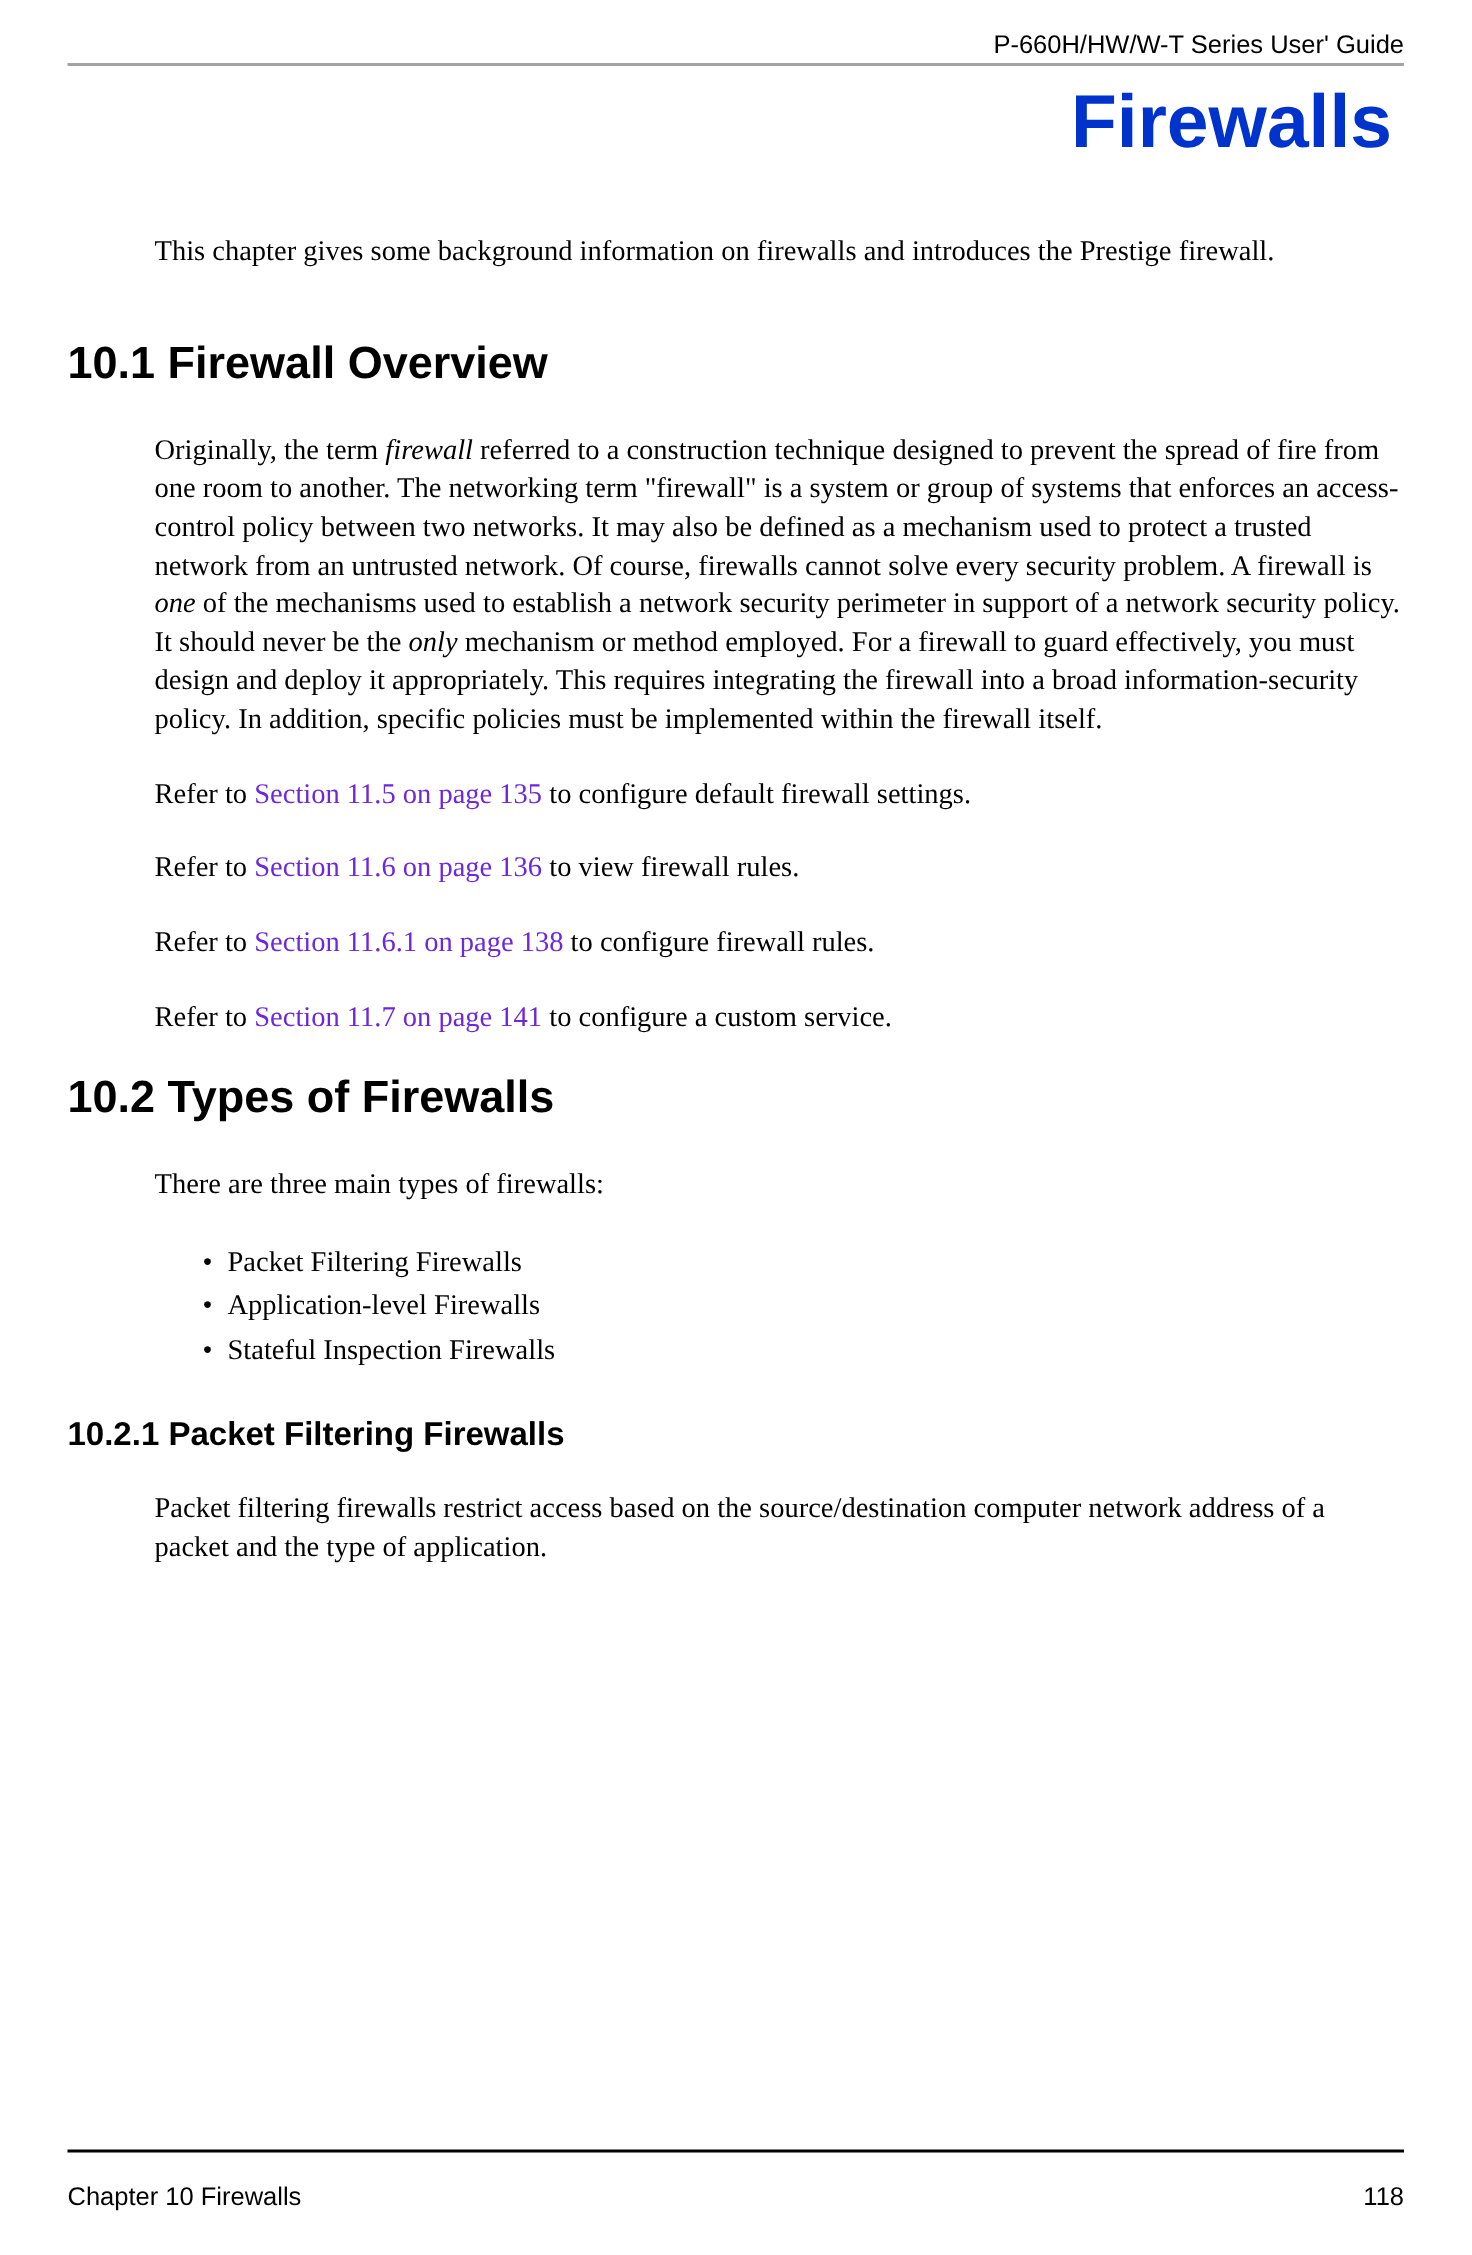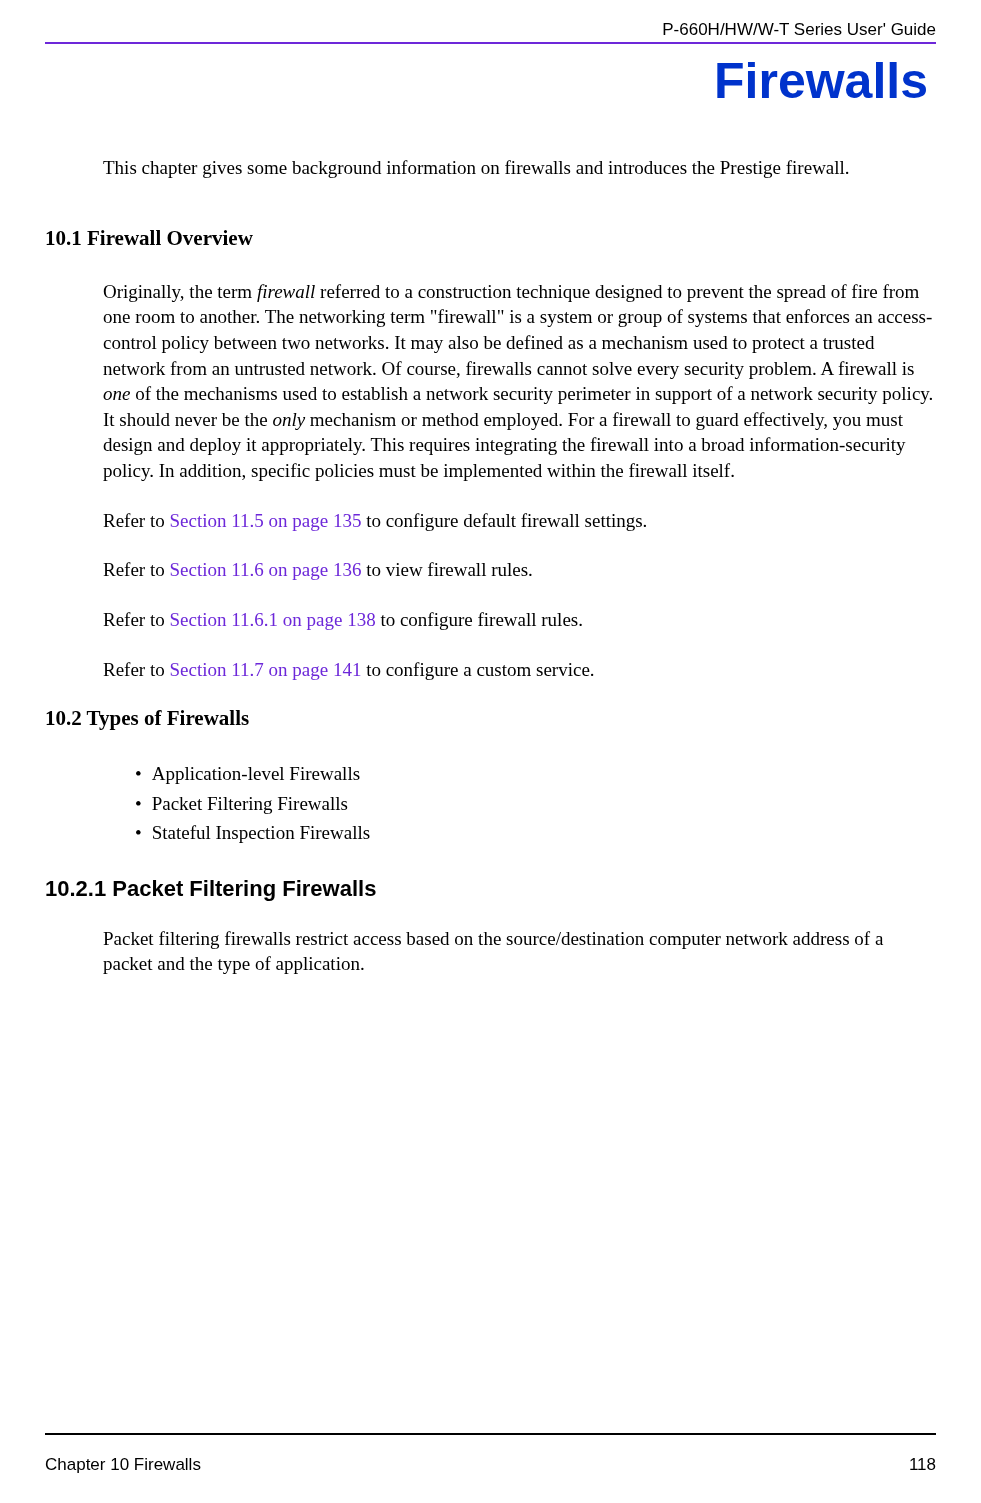--- a/index.html
+++ b/index.html
@@ -14,21 +14,21 @@
       background: #fff;
       width: 981px;
       height: 1503px;
       position: relative;
       padding: 0;
     }
     .page {
       padding: 20px 45px 0 45px;
     }
     .header {
-      border-bottom: 2px solid #6d28d9;
+      border-bottom: 2px solid #a3a3a3;
       padding-bottom: 2px;
       text-align: right;
       font-family: Arial, Helvetica, sans-serif;
       font-size: 17px;
       margin-bottom: 8px;
     }
     .chapter-label {
       font-family: Arial, Helvetica, sans-serif;
       color: #0033cc;
       text-align: right;
@@ -50,22 +50,22 @@
       margin-top: 5px;
       margin-right: 8px;
       margin-bottom: 45px;
     }
     .intro-text {
       margin-left: 58px;
       margin-bottom: 45px;
       line-height: 1.35;
     }
     .section-heading {
-      font-family: Liberation Serif, serif;
-      font-size: 21px;
+      font-family: Liberation Sans, sans-serif;
+      font-size: 30px;
       font-weight: bold;
       margin-bottom: 28px;
     }
     .subsection-heading {
       font-family: Arial, Helvetica, sans-serif;
       font-size: 22px;
       font-weight: bold;
       margin-bottom: 24px;
     }
     .body-text {
@@ -134,24 +134,25 @@
     <span>Refer to </span><span class="link">Section 11.6.1 on page 138</span><span> to configure firewall rules.</span>
   </div>
 
   <div class="body-text">
     <span>Refer to </span><span class="link">Section 11.7 on page 141</span><span> to configure a custom service.</span>
   </div>
 
 
   <div class="section-heading">10.2  Types of Firewalls</div>
 
+  <div class="body-text">There are three main types of firewalls:</div>
 
   <div class="bullet-list">
+    <div class="bullet-item">Packet Filtering Firewalls</div>
     <div class="bullet-item">Application-level Firewalls</div>
-    <div class="bullet-item">Packet Filtering Firewalls</div>
     <div class="bullet-item">Stateful Inspection Firewalls</div>
   </div>
 
   <div class="subsection-heading">10.2.1  Packet Filtering Firewalls</div>
 
   <div class="body-text">Packet filtering firewalls restrict access based on the source/destination computer network address of a packet and the type of application.</div>
 </div>
 
 <div class="footer">
   <span>Chapter 10 Firewalls</span>

